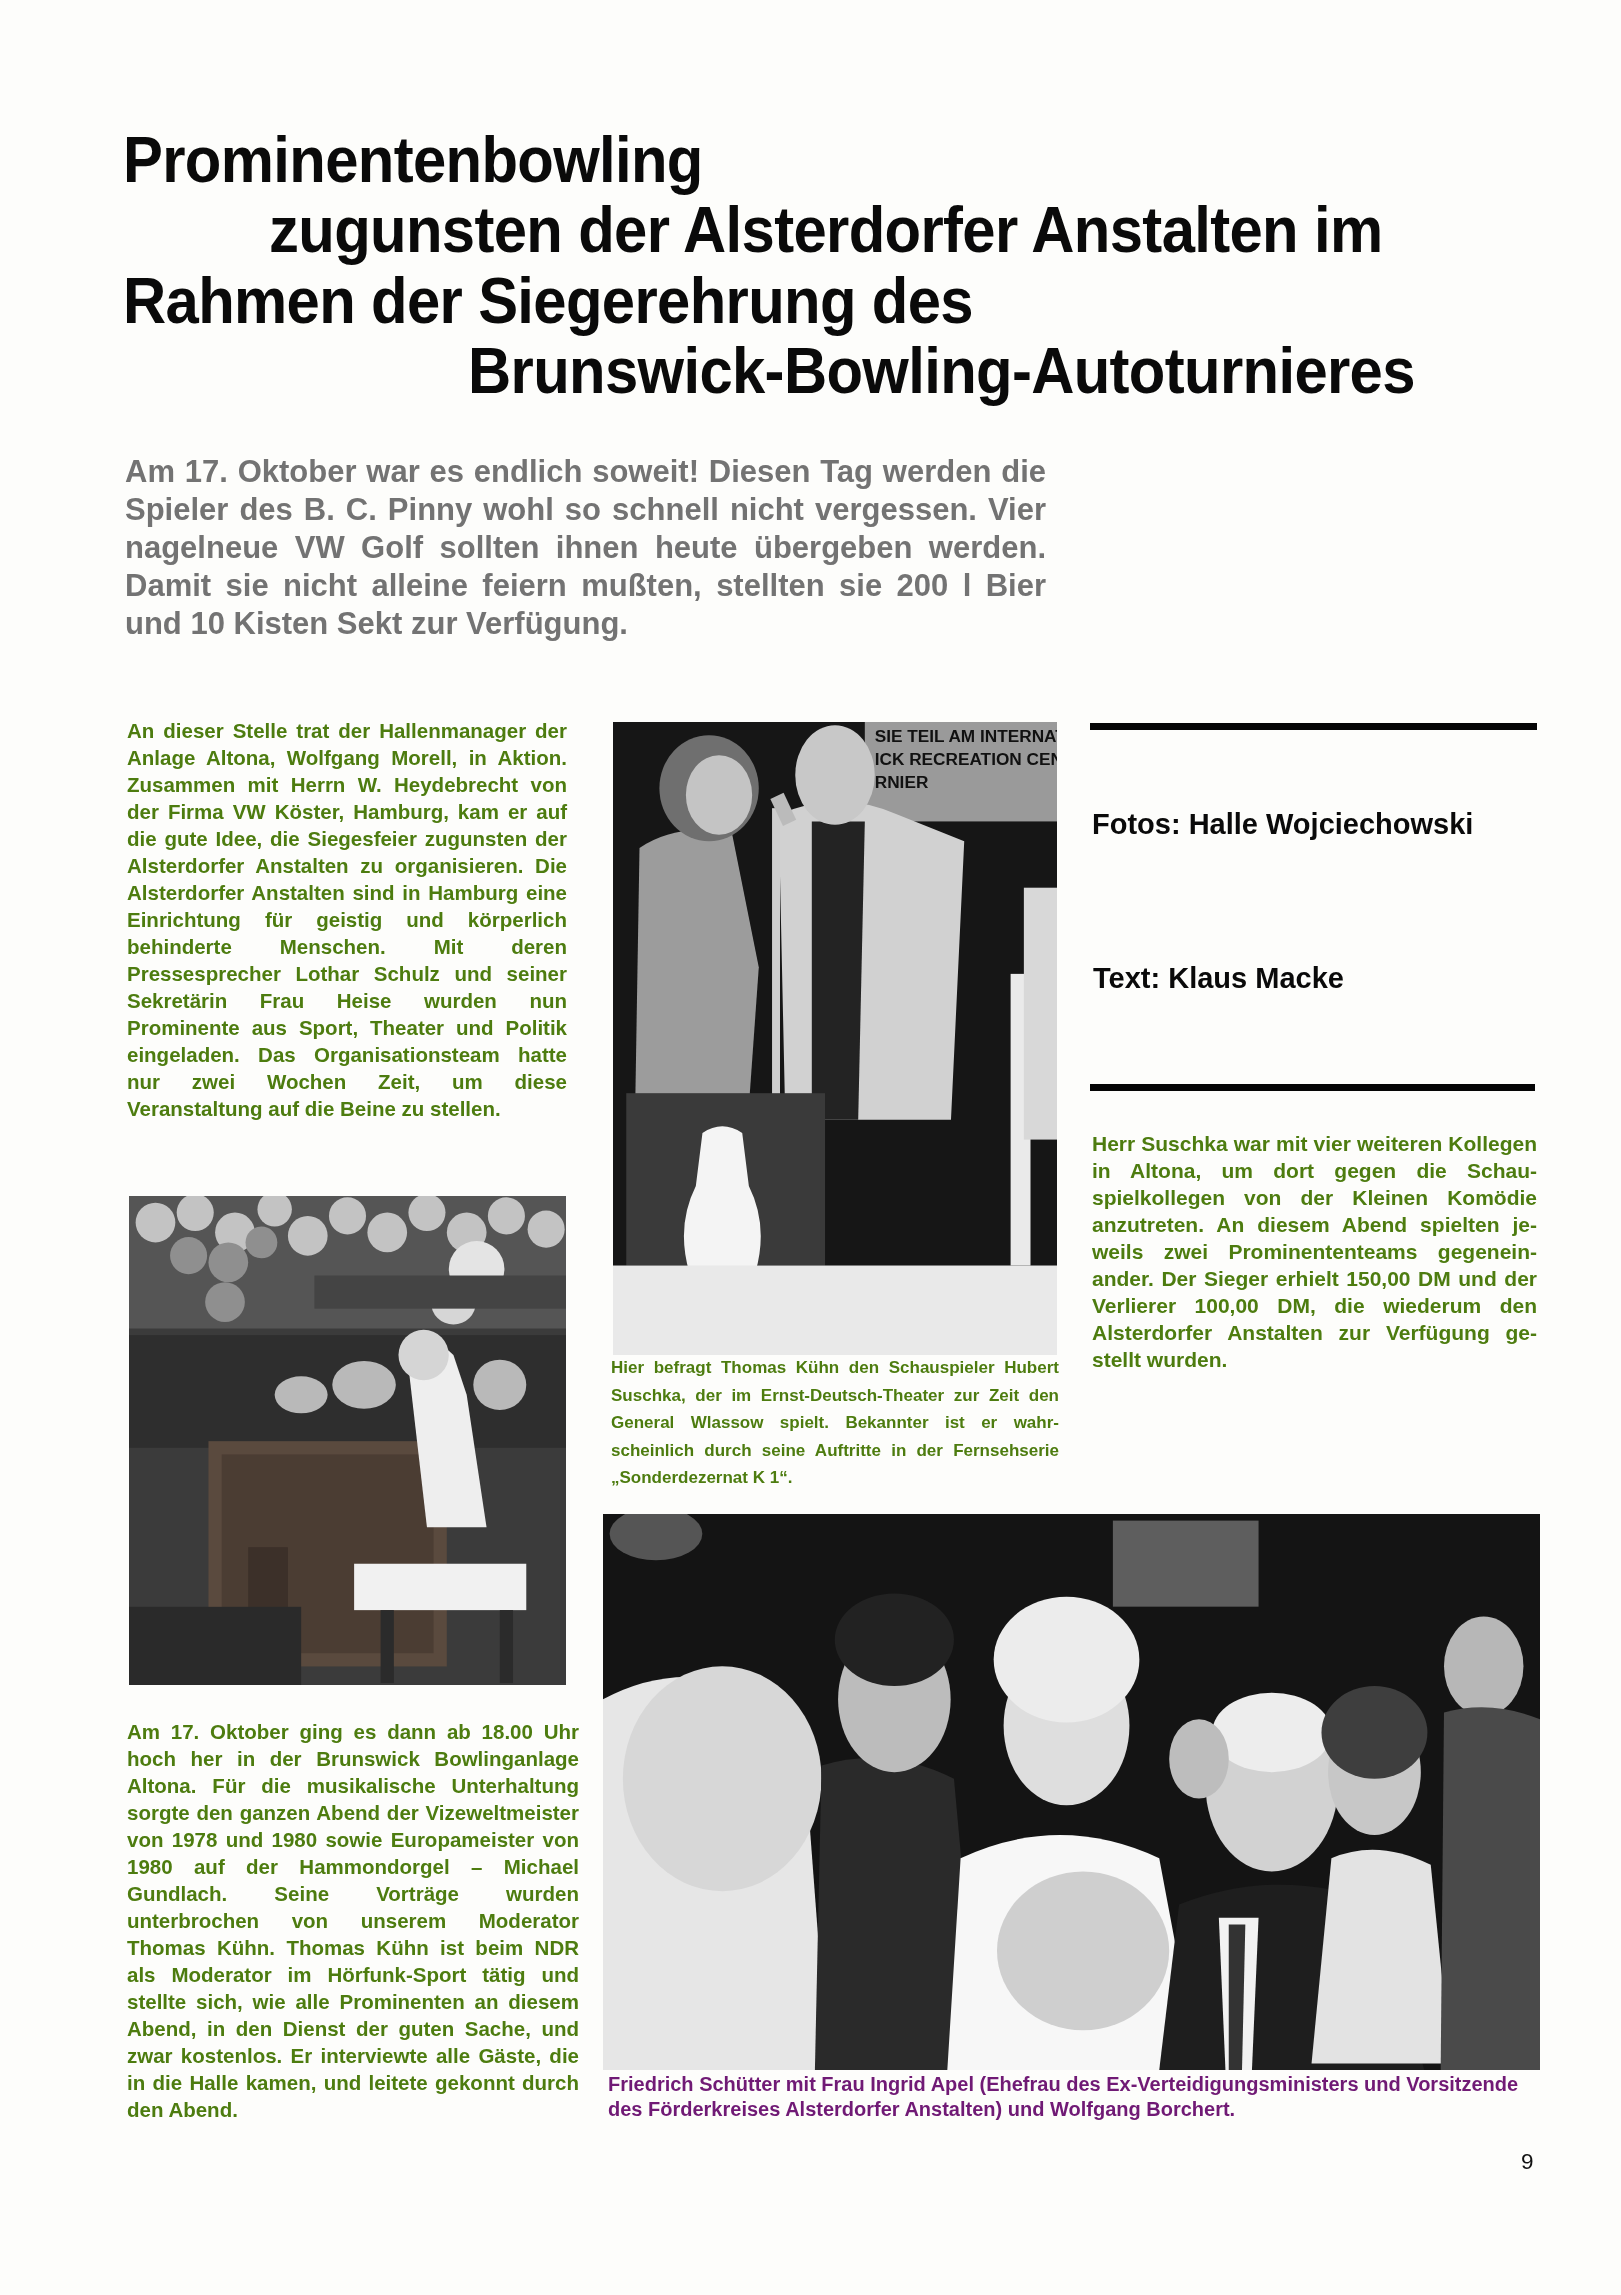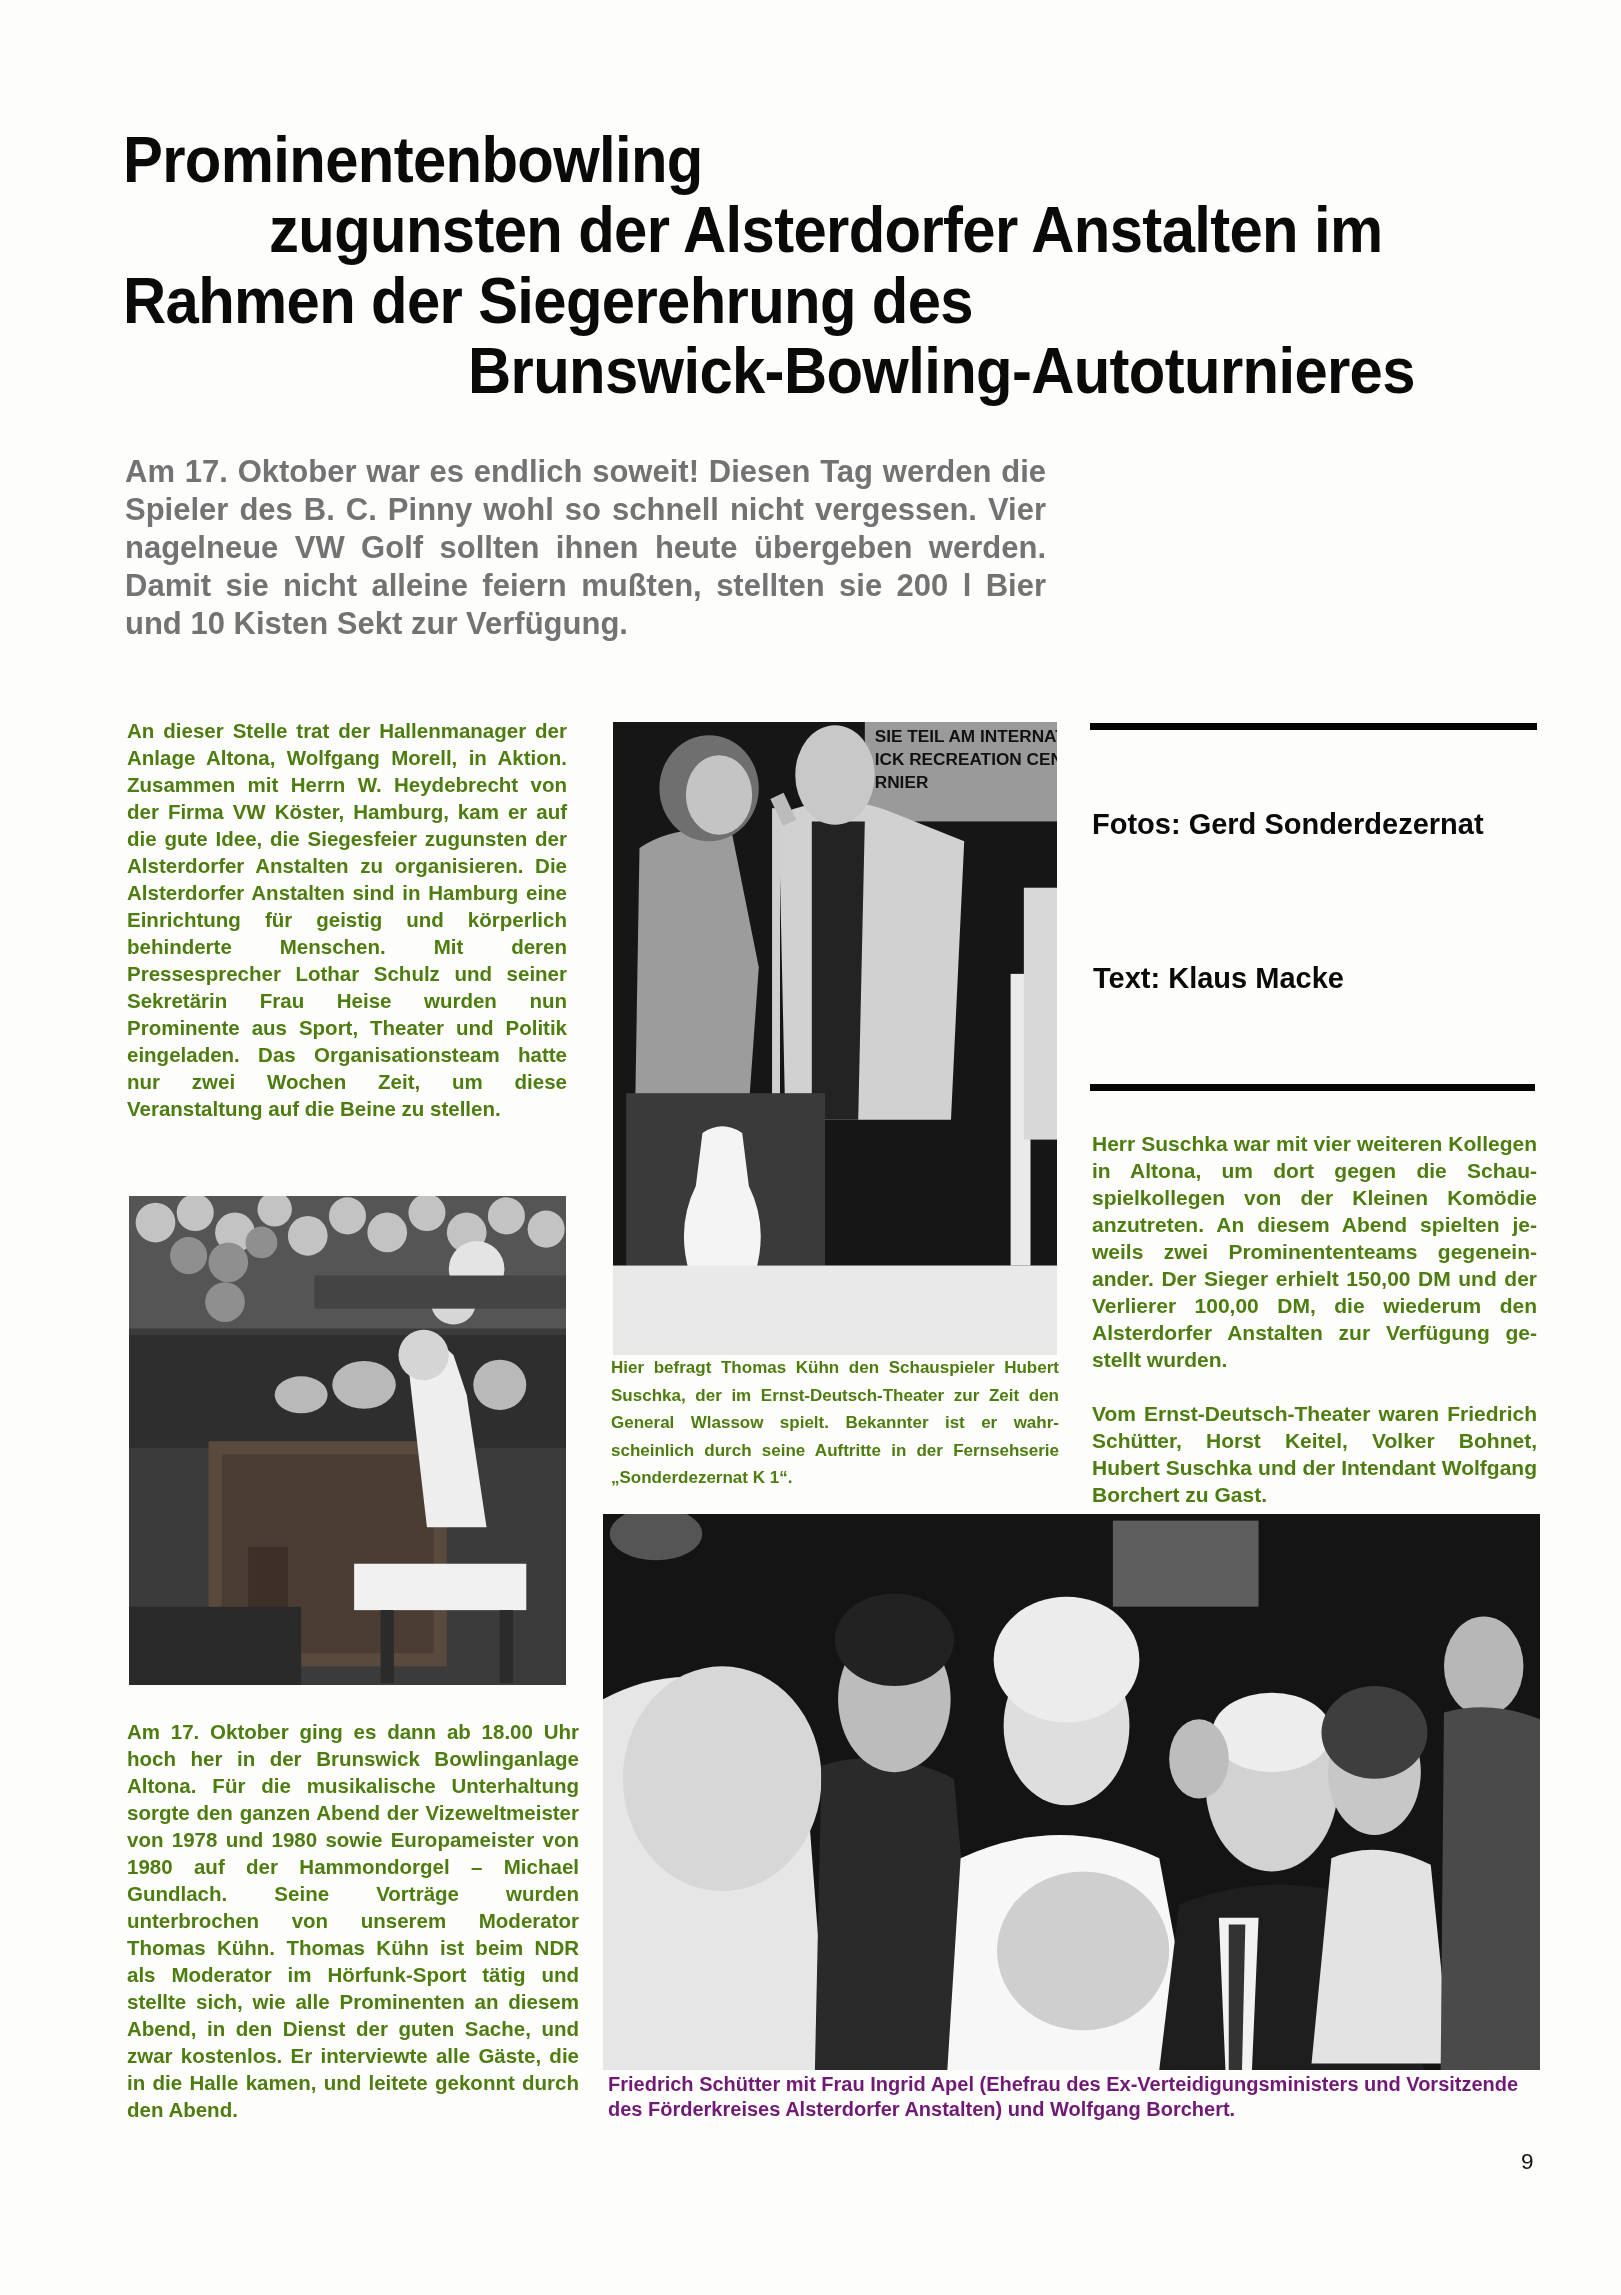--- a/index.html
+++ b/index.html
@@ -153,27 +153,26 @@
     <rect x="600" y="380" width="30" height="440" fill="#eaeaea"></rect>
     <rect x="620" y="250" width="50" height="380" fill="#d8d8d8"></rect>
   </svg>
 </div>
 
 <div class="body-col" style="left:611px; top:1354px; width:448px; font-size:17px; line-height:27.5px;">
   <p>Hier befragt Thomas Kühn den Schau­spieler Hubert Suschka, der im Ernst-Deutsch-Theater zur Zeit den General Wlassow spielt. Bekannter ist er wahr­scheinlich durch seine Auftritte in der Fernsehserie „Sonderdezernat K 1“.</p>
 </div>
 
 <div class="rule" style="left:1090px; top:723px; width:447px;"></div>
-<div class="credit" style="left:1092px; top:808px;">Fotos: Gerd Sonderdezernat</div>
+<div class="credit" style="left:1092px; top:808px;">Fotos: Halle Wojciechowski</div>
 <div class="credit" style="left:1093px; top:962px;">Text: Klaus Macke</div>
 <div class="rule" style="left:1090px; top:1084px; width:445px;"></div>
 
 <div class="body-col" style="left:1092px; top:1130px; width:445px; font-size:21px; line-height:27px;">
   <p>Herr Suschka war mit vier weiteren Kolle­gen in Altona, um dort gegen die Schau­spielkollegen von der Kleinen Komödie anzutreten. An diesem Abend spielten je­weils zwei Prominententeams gegenein­ander. Der Sieger erhielt 150,00 DM und der Verlierer 100,00 DM, die wiederum den Alsterdorfer Anstalten zur Verfügung ge­stellt wurden.</p>
-  <p style="margin-top:26.5px;">Vom Ernst-Deutsch-Theater waren Fried­rich Schütter, Horst Keitel, Volker Bohnet, Hubert Suschka und der Intendant Wolf­gang Borchert zu Gast.</p>
 </div>
 
 <div class="photo" style="left:603px; top:1514px; width:937px; height:556px;">
   <svg viewBox="0 0 1415 840" preserveAspectRatio="none">
     <rect width="1415" height="840" fill="#141414"></rect>
     <ellipse cx="80" cy="30" rx="70" ry="40" fill="#555"></ellipse>
     <rect x="770" y="10" width="220" height="130" fill="#5e5e5e"></rect>
     <path d="M0 280 q150 -80 300 30 l40 530 l-340 0 z" fill="#e6e6e6"></path>
     <ellipse cx="180" cy="400" rx="150" ry="170" fill="#d7d7d7"></ellipse>
     <path d="M330 380 q100 -30 200 20 l40 440 l-250 0 z" fill="#2a2a2a"></path>

